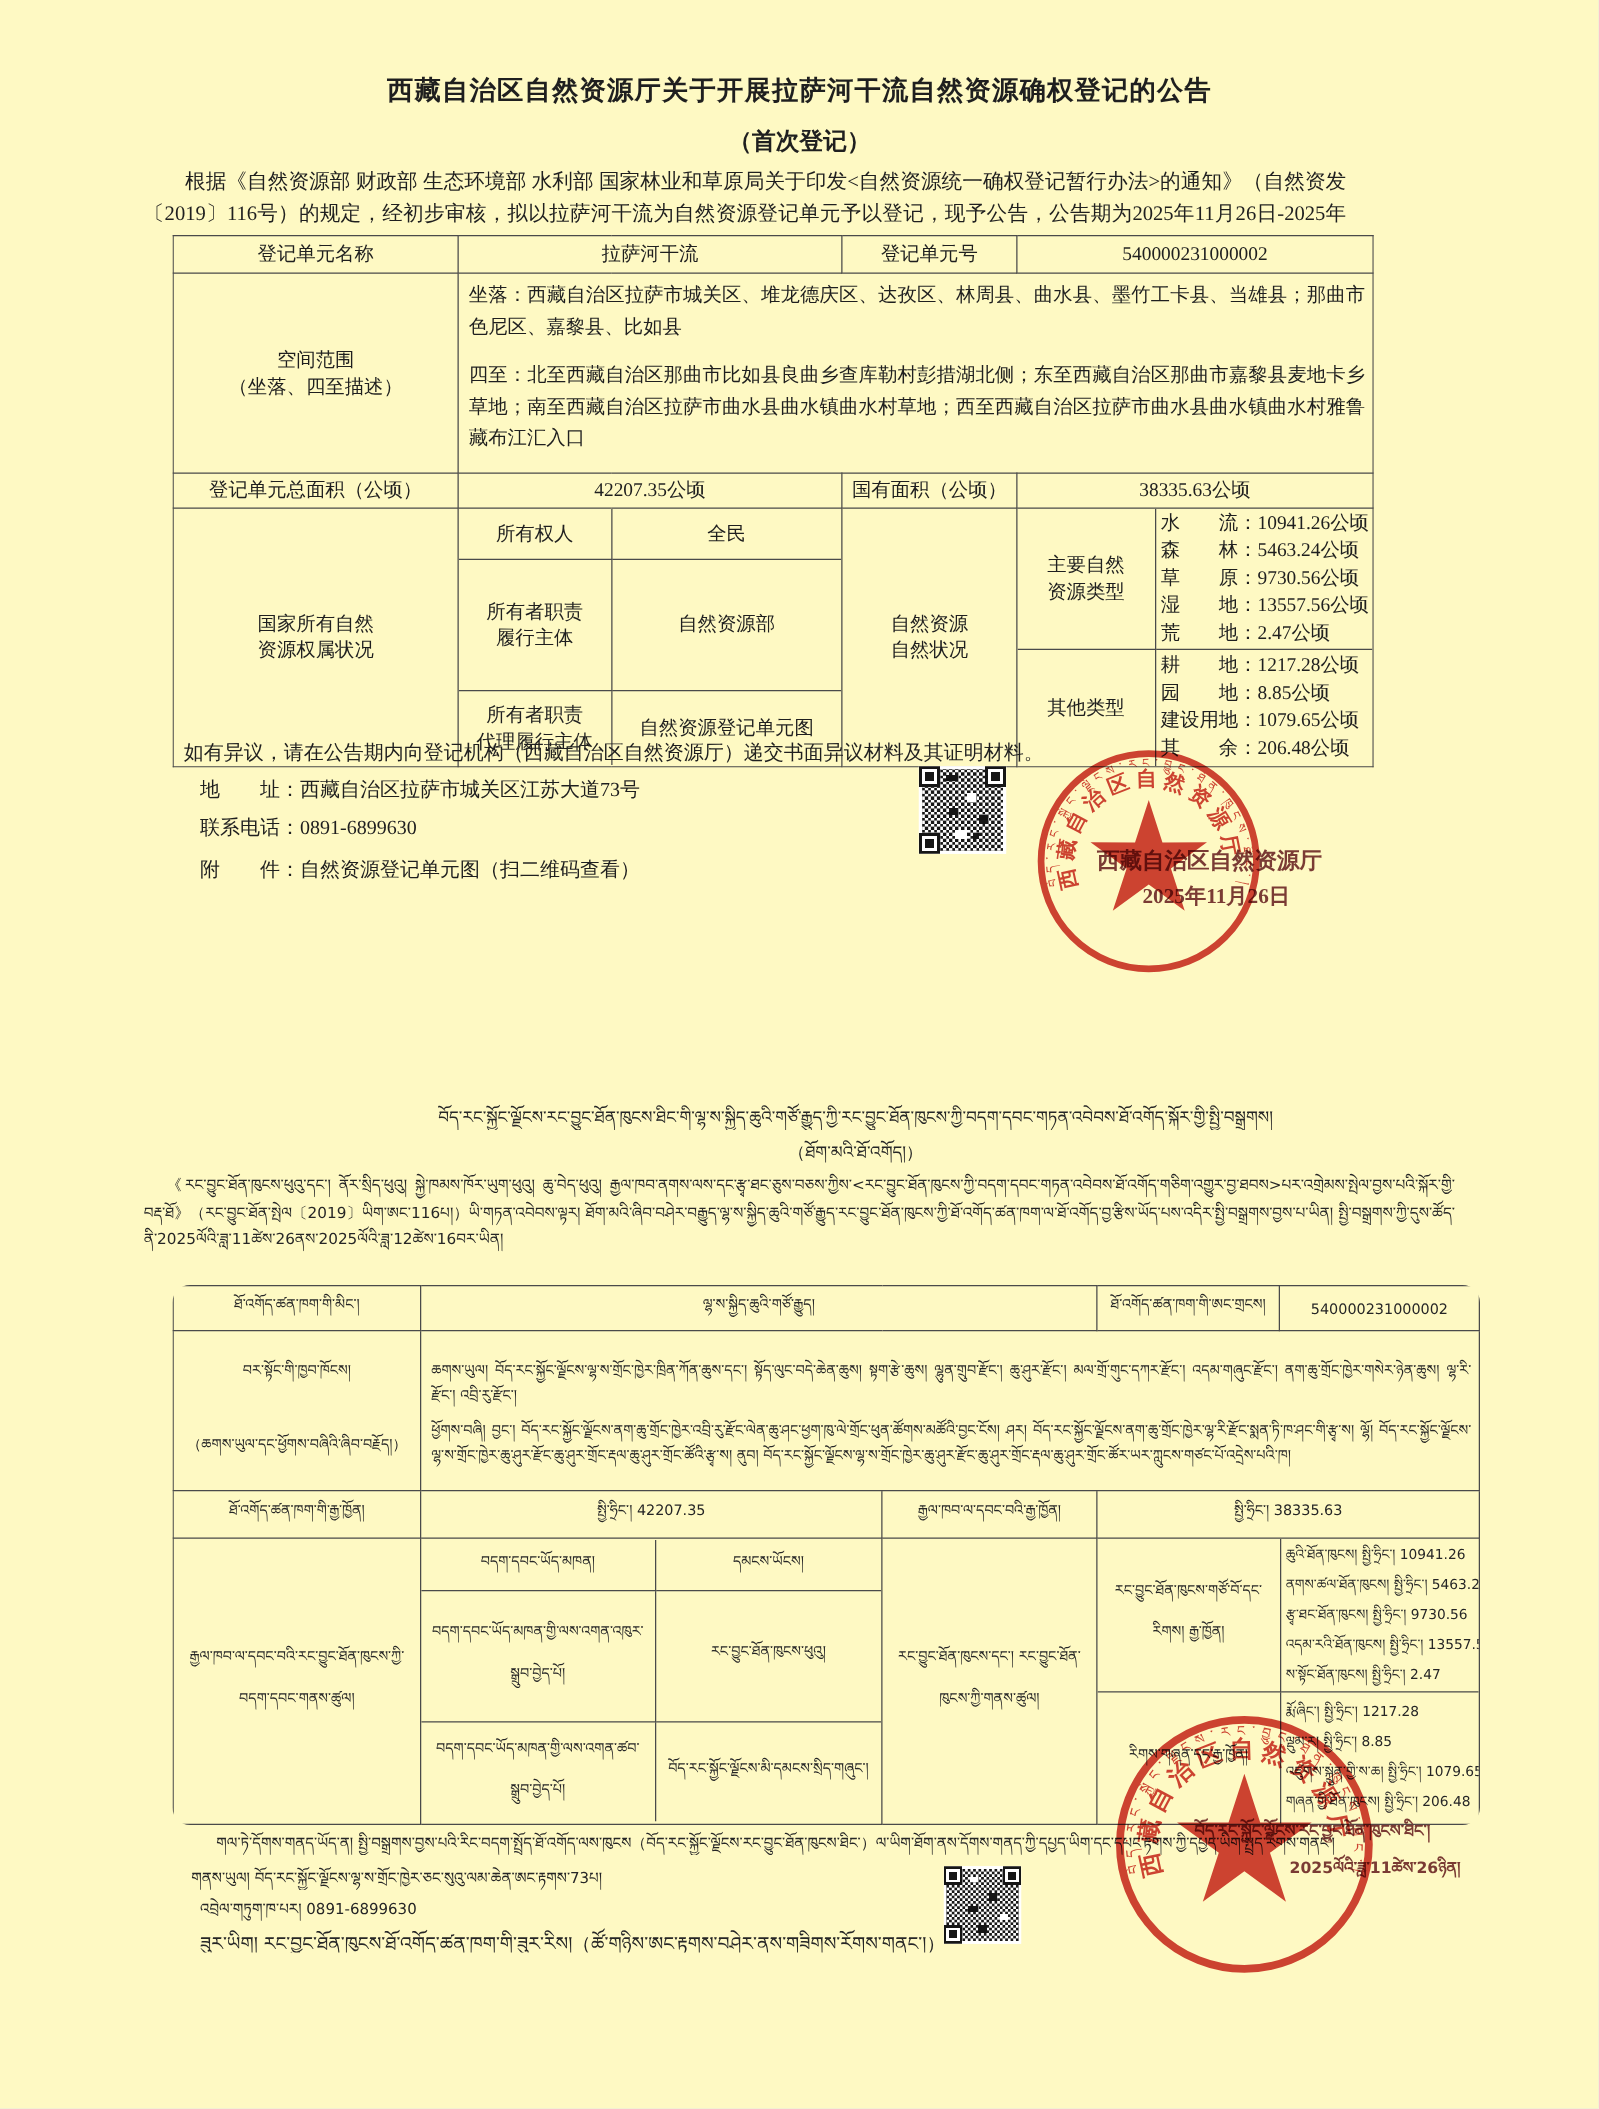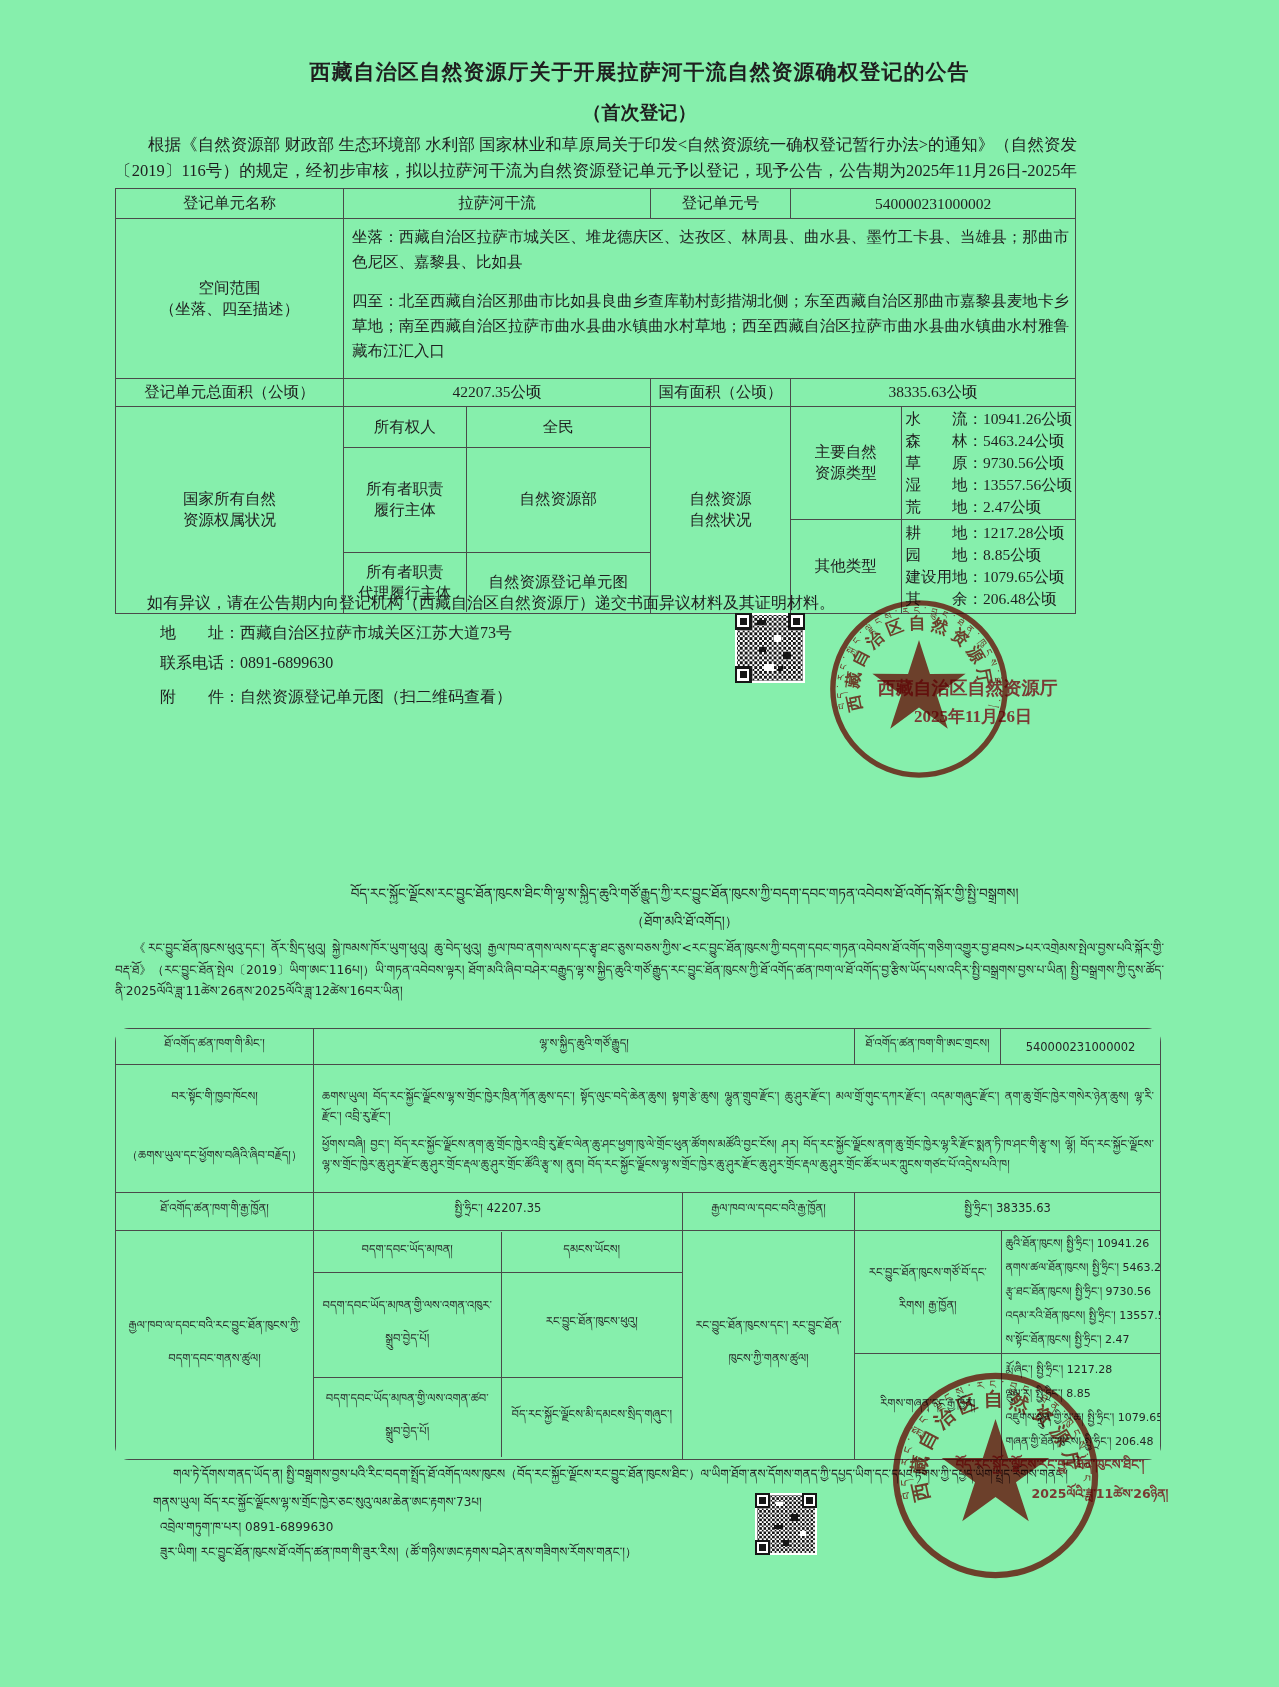--- a/index.html
+++ b/index.html
@@ -1,24 +1,24 @@
 <!DOCTYPE html>
 <html><head>
 <meta charset="utf-8">
 <style>
   html,body{margin:0;padding:0;background:#e8e8e8;}
-  .page{position:relative;width:1279px;height:1687px;background:#86efac;margin:0 auto;overflow:hidden;
+  .page{position:relative;width:1279px;height:1687px;background:#fef9c3;margin:0 auto;overflow:hidden;
         font-family:"Liberation Serif","DejaVu Serif",serif;color:#1f1f1f;}
   .abs{position:absolute;overflow:hidden;}
   .c{text-align:center;}
   .title{font-size:21px;font-weight:bold;letter-spacing:1px;}
   .subtitle{font-size:19px;font-weight:bold;}
   .cnbody{font-size:16.5px;line-height:26px;text-align:justify;}
   .indent2{text-indent:2em;}
-  .doc-table{border-collapse:collapse;table-layout:fixed;font-size:15.5px;}
+  .doc-table{border-collapse:collapse;table-layout:fixed;font-size:15.5px;margin-left:23px;}
   .doc-table td{border:1px solid #4a4a4a;padding:1px 6px;vertical-align:middle;overflow:hidden;}
   .doc-table td.nopad{padding:0;}
   .inner{width:100%;height:100%;border-collapse:collapse;table-layout:fixed;}
   .inner td{border:1px solid #4a4a4a;padding:1px 4px;vertical-align:middle;overflow:hidden;}
   .inner tr:first-child td{border-top:none;}
   .inner tr:last-child td{border-bottom:none;}
   .inner td:first-child{border-left:none;}
   .inner td:last-child{border-right:none;}
   .para{margin:4px 0 14px 2px;line-height:25px;text-align:justify;}
   .list div{line-height:22px;white-space:nowrap;}
@@ -283,21 +283,21 @@
         </tbody>
             </table>
       </td>
     </tr>
   </tbody>
     </table>
 
   <div class="abs bo nowrap" style="left:128px;top:1460px;width:1040px;height:24px;font-size:12px;">གལ་ཏེ་དོགས་གནད་ཡོད་ན། སྤྱི་བསྒྲགས་བྱས་པའི་རིང་བདག་སྤྲོད་ཐོ་འགོད་ལས་ཁུངས（བོད་རང་སྐྱོང་ལྗོངས་རང་བྱུང་ཐོན་ཁུངས་ཐིང་）ལ་ཡིག་ཐོག་ནས་དོགས་གནད་ཀྱི་དཔྱད་ཡིག་དང་དཔང་རྟགས་ཀྱི་དཔྱད་ཡིག་སྤྲད་རོགས་གནང་།</div>
   <div class="abs bo nowrap" style="left:108px;top:1488px;width:640px;height:24px;font-size:12px;">གནས་ཡུལ།  བོད་རང་སྐྱོང་ལྗོངས་ལྷ་ས་གྲོང་ཁྱེར་ཅང་སུའུ་ལམ་ཆེན་ཨང་རྟགས་73པ།</div>
   <div class="abs bo nowrap" style="left:115px;top:1513px;width:420px;height:24px;font-size:12px;">འབྲེལ་གཏུག་ཁ་པར།  0891-6899630</div>
-  <div class="abs bo nowrap" style="left:115px;top:1538px;width:640px;height:24px;font-size:12px;">ཟུར་ཡིག།  རང་བྱུང་ཐོན་ཁུངས་ཐོ་འགོད་ཚན་ཁག་གི་ཟུར་རིས།（ཚོ་གཉིས་ཨང་རྟགས་བཤེར་ནས་གཟིགས་རོགས་གནང་།）</div>
+  <div class="abs bo nowrap" style="left:115px;top:1538px;width:640px;height:24px;font-size:15px;">ཟུར་ཡིག།  རང་བྱུང་ཐོན་ཁུངས་ཐོ་འགོད་ཚན་ཁག་གི་ཟུར་རིས།（ཚོ་གཉིས་ཨང་རྟགས་བཤེར་ནས་གཟིགས་རོགས་གནང་།）</div>
 
   <svg class="abs qr" style="left:755px;top:1493px;" width="62" height="62" viewBox="0 0 29 29" shape-rendering="crispEdges">
     <defs>
       <pattern id="qp2" patternUnits="userSpaceOnUse" width="2" height="2">
         <rect width="1" height="1" fill="#161616"></rect>
           <rect x="1" y="1" width="1" height="1" fill="#161616"></rect>
       </pattern>
     </defs>
     <rect width="29" height="29" fill="#fff"></rect>
     <rect x="1" y="1" width="27" height="27" fill="url(#qp2)"></rect>

